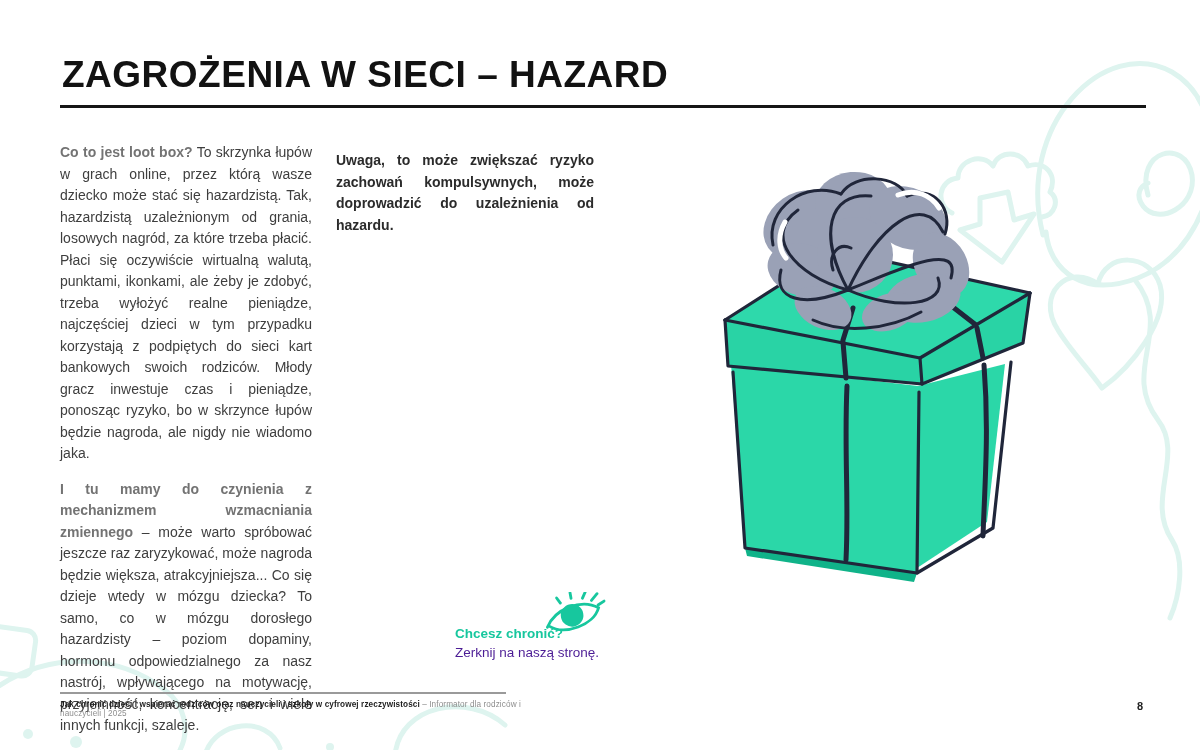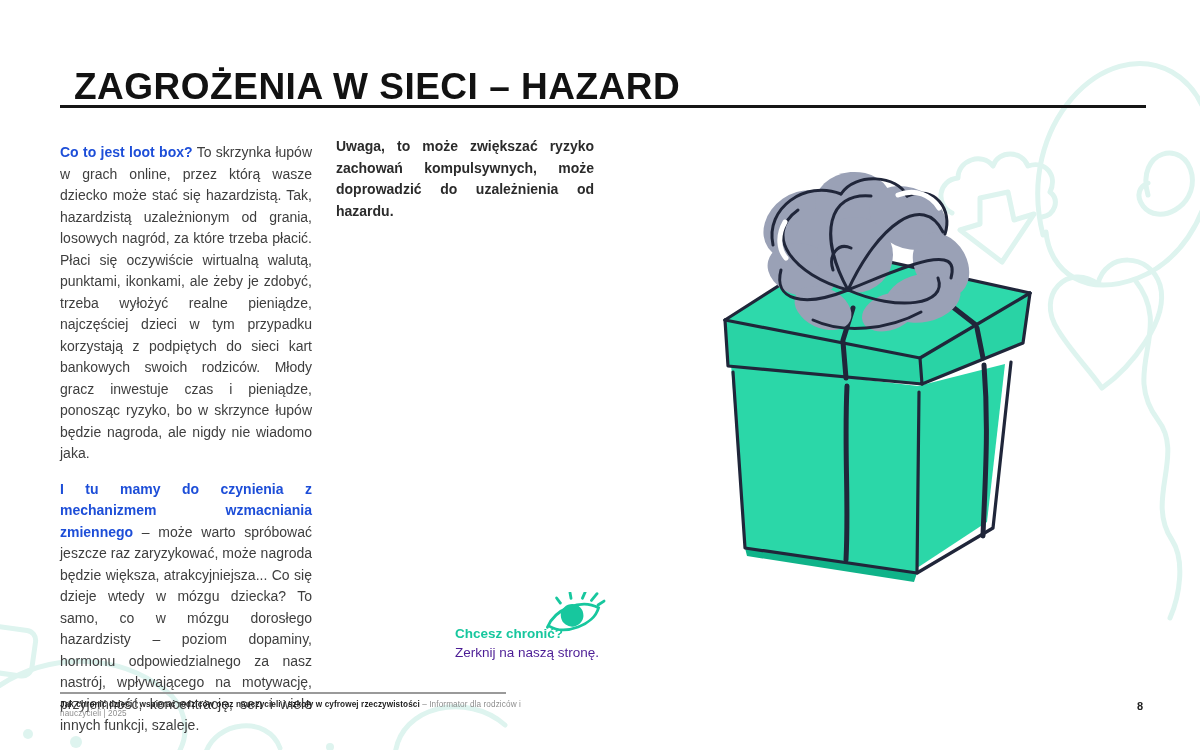--- a/index.html
+++ b/index.html
@@ -1,28 +1,28 @@
 <!DOCTYPE html>
 <html lang="pl"><head>
 <meta charset="utf-8">
 <style>
   html,body{margin:0;padding:0;}
   body{width:1200px;height:750px;overflow:hidden;background:#ffffff;
        font-family:"Liberation Sans","DejaVu Sans",sans-serif;}
   .page{position:relative;width:1200px;height:750px;background:#ffffff;}
   .doodles{position:absolute;left:0;top:0;width:1200px;height:750px;z-index:0;}
   .gift{position:absolute;left:693px;top:150px;width:355px;height:455px;z-index:1;}
-  .title{position:absolute;left:58px;top:50px;margin:16px;z-index:2;
+  .title{position:absolute;left:58px;top:50px;margin:4px;z-index:2;
          font-size:37px;font-weight:800;letter-spacing:.5px;color:#121212;}
   .title-rule{position:absolute;left:60px;top:105px;width:1086px;height:3px;background:#161616;z-index:2;}
   .col-left{position:absolute;left:60px;top:142px;width:252px;z-index:2;
             font-size:14px;line-height:21.5px;color:#3e3e3e;text-align:justify;hyphens:auto;}
   .col-left p{margin:0 0 14px 0;}
-  .col-left strong{color:#1d4ed8;}
-  .col-middle{position:absolute;left:336px;top:136px;width:258px;z-index:2;
+  .col-left strong{color:#737373;}
+  .col-middle{position:absolute;left:336px;top:150px;width:258px;z-index:2;
               font-size:14px;line-height:21.5px;color:#2b2b2b;text-align:justify;hyphens:auto;}
   .col-middle p{margin:0;font-weight:700;}
   .cta{position:absolute;left:455px;top:592px;width:200px;z-index:2;}
   .eye{position:absolute;left:88px;top:0;width:66px;height:46px;}
   .cta-heading{position:absolute;left:0;top:34px;font-size:13.5px;font-weight:700;color:#17c79e;white-space:nowrap;}
   .cta-link{position:absolute;left:0;top:53px;font-size:13.5px;color:#4c1d95;white-space:nowrap;cursor:pointer;}
   .footer-rule{position:absolute;left:60px;top:692px;width:446px;height:1.5px;background:#9a9a9a;z-index:2;}
   .footer-text{position:absolute;left:60px;top:700px;width:470px;font-size:8.2px;letter-spacing:.1px;z-index:2;color:#1f1f1f;}
   .footer-text .fb{font-weight:700;color:#1f1f1f;}
   .footer-text .fl{font-weight:400;color:#8e8e8e;}

